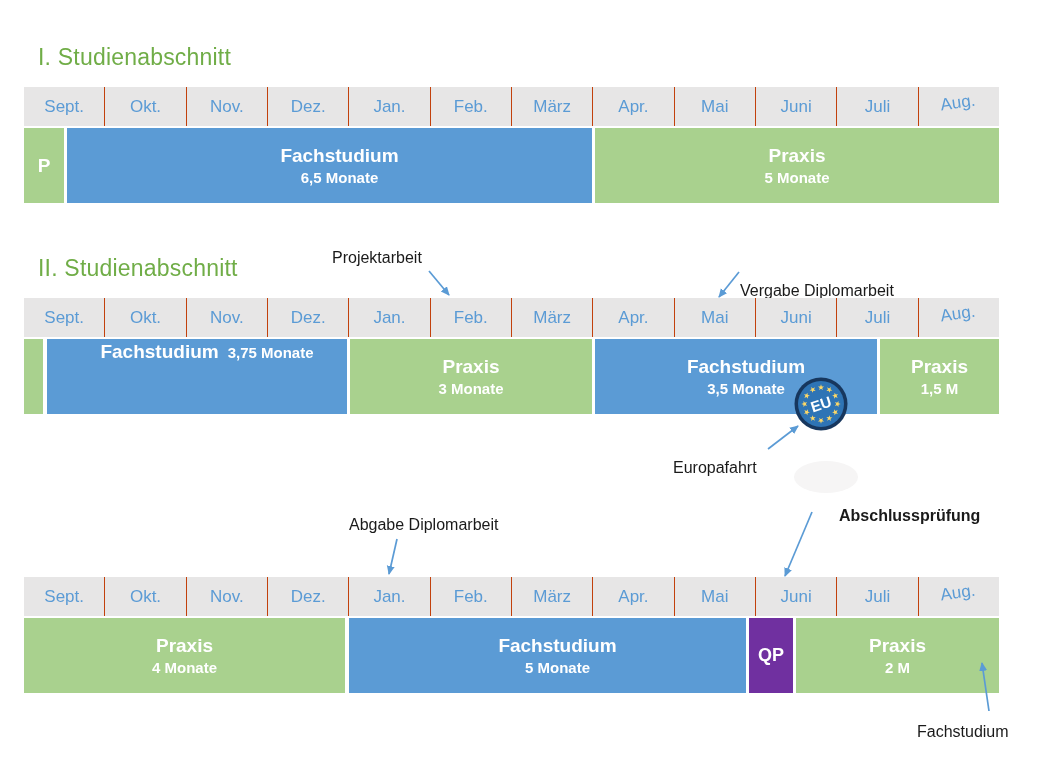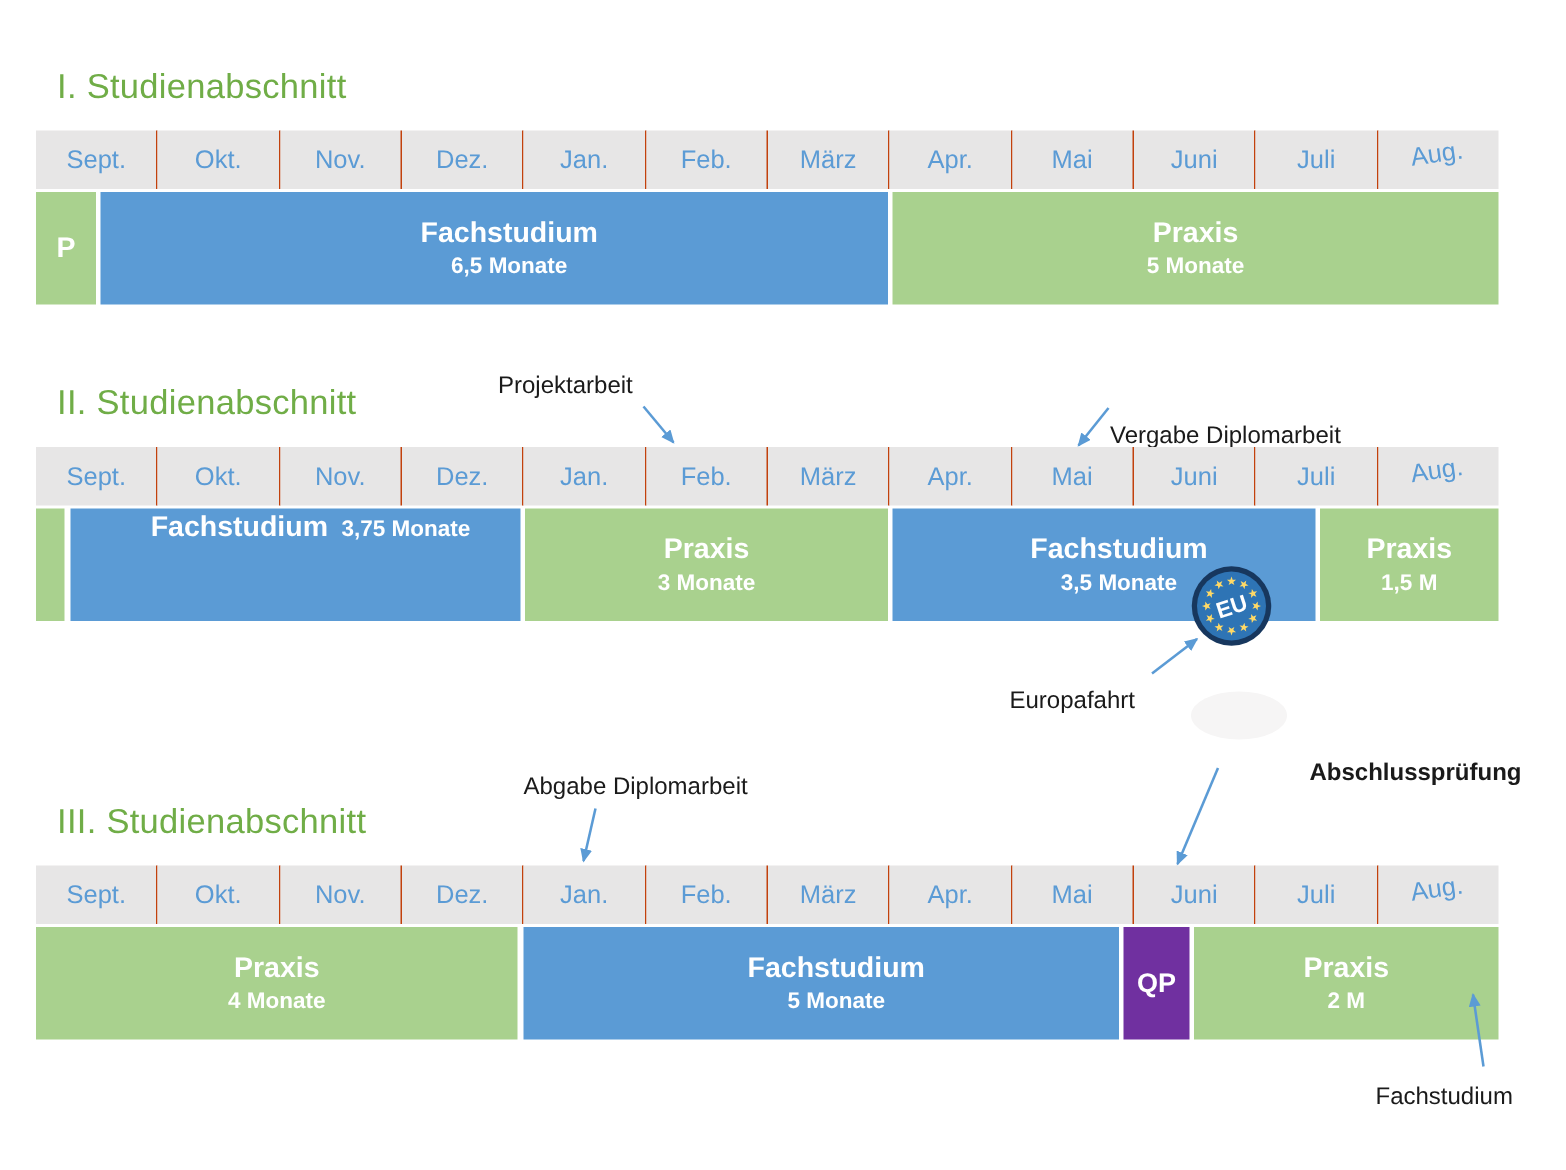--- a/index.html
+++ b/index.html
@@ -159,23 +159,22 @@
     <use href="#eustar" transform="rotate(270)"></use>
     <use href="#eustar" transform="rotate(300)"></use>
     <use href="#eustar" transform="rotate(330)"></use>
     <text y="5.5" text-anchor="middle" transform="rotate(-18)" fill="#ffffff" font-family="Liberation Sans, sans-serif" font-size="15" font-weight="bold">EU</text>
   </svg>
 
   <div class="ghost-blob"></div>
   <div class="annotation" style="left:673px; top:459px;">Europafahrt</div>
 
   <div class="annotation" style="left:349px; top:516px;">Abgabe Diplomarbeit</div>
-  <div class="annotation bold" style="left:844px; top:507px;padding-left:29px;">Abschlussprüfung</div>
-
-  <div class="section-title" style="top:534px;">III. Studienabschnitt</div>
+  <div class="annotation bold" style="left:810px; top:507px;padding-left:29px;">Abschlussprüfung</div>
+
 
   <div class="month-row" style="top:577px;">
     <span class="month-cell">Sept.</span>
     <span class="month-cell">Okt.</span>
     <span class="month-cell">Nov.</span>
     <span class="month-cell">Dez.</span>
     <span class="month-cell">Jan.</span>
     <span class="month-cell">Feb.</span>
     <span class="month-cell">März</span>
     <span class="month-cell">Apr.</span>

